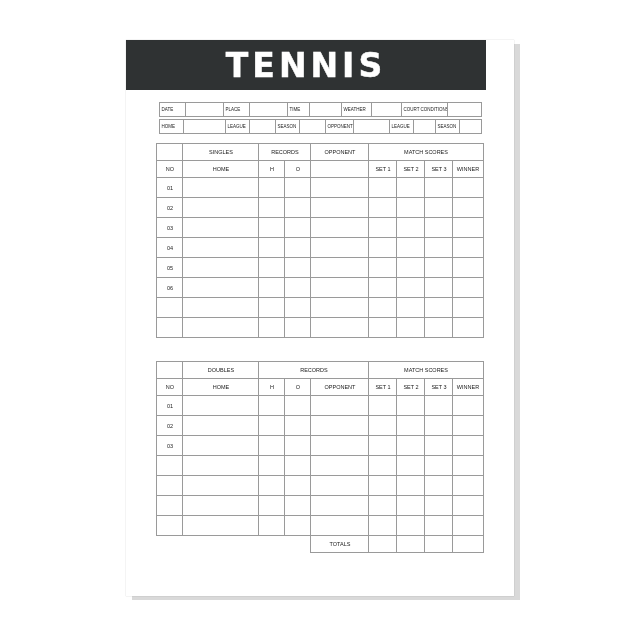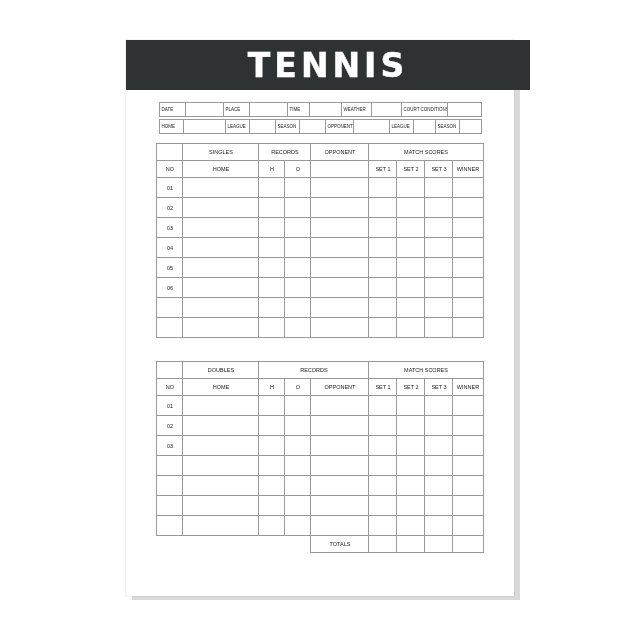--- a/index.html
+++ b/index.html
@@ -36,21 +36,21 @@
     width: 388px;
     height: 556px;
     background: #ffffff;
     box-shadow: 0 0 1px rgba(0,0,0,0.25);
   }
 
   .header-band {
     position: absolute;
     left: 0;
     top: 0;
-    width: 404px;
+    width: 360px;
     height: 50px;
     background: #2f3233;
     display: flex;
     align-items: center;
     justify-content: center;
   }
   .header-title {
     color: #ffffff;
     font-family: "DejaVu Sans", sans-serif;
     font-weight: bold;

